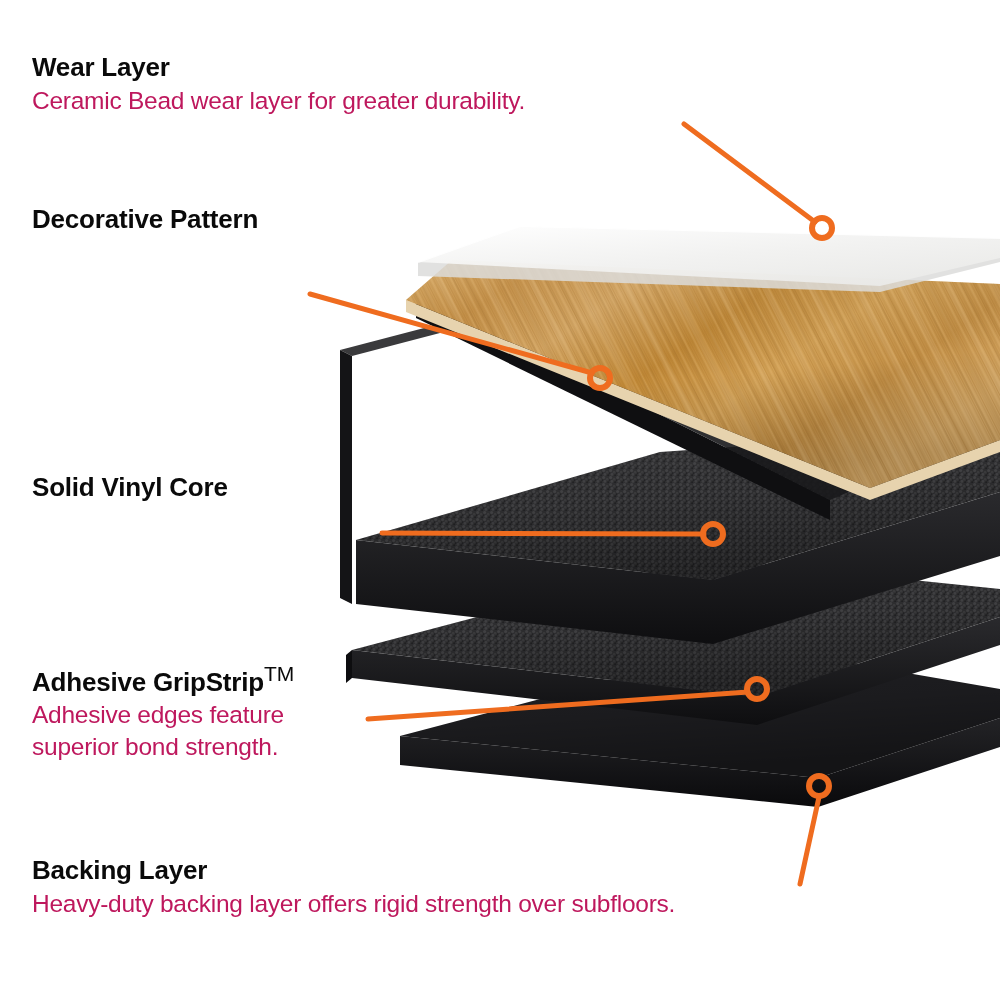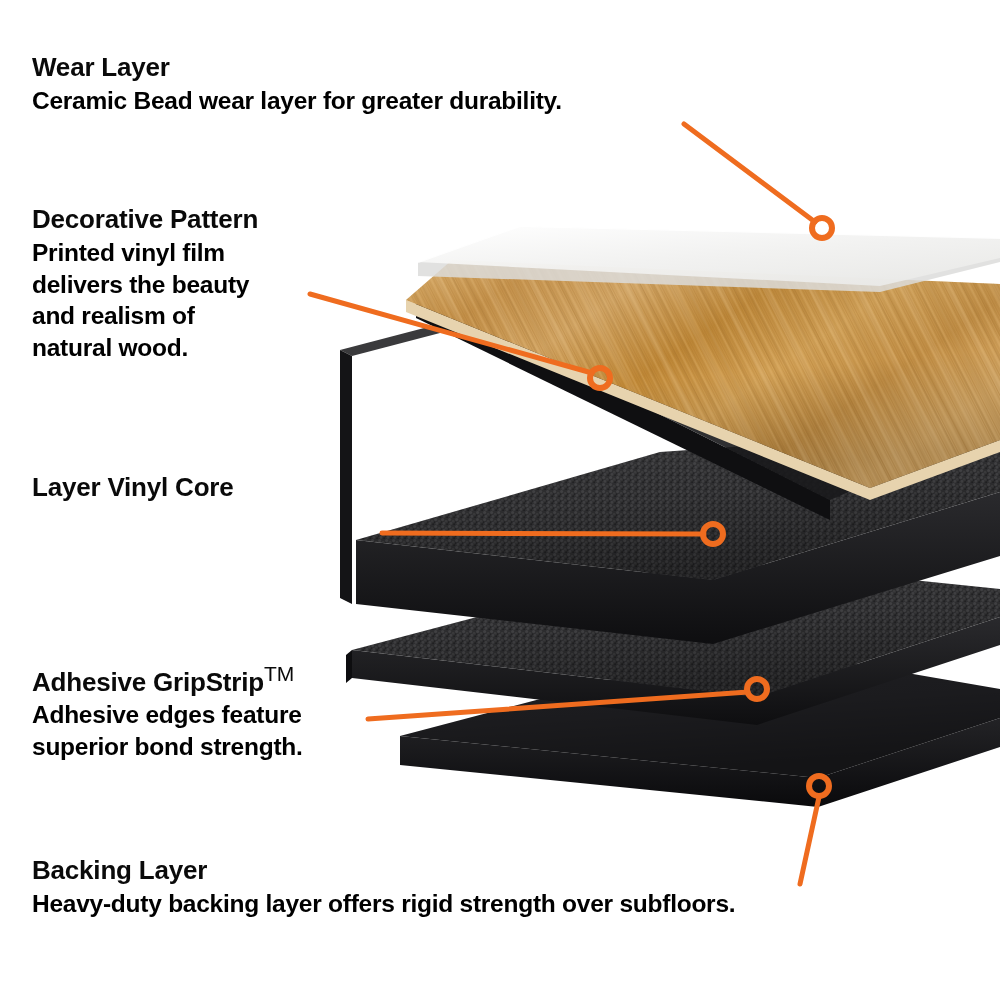--- a/index.html
+++ b/index.html
@@ -24,21 +24,21 @@
   .callout .c-title{
     font-size:26px;font-weight:bold;color:#0a0a0a;
     letter-spacing:-0.2px;line-height:1.18;margin:0 0 2px 0;
     white-space:nowrap;
   }
   .callout .c-title .tm{
     font-size:21px;font-weight:normal;vertical-align:super;
     letter-spacing:0px;
   }
   .callout .c-body{
-    font-size:24.5px;font-weight:bold;color:#000000;
+    font-size:24.5px;font-weight:normal;color:#be185d;
     line-height:1.30;letter-spacing:-0.25px;margin:0;
     white-space:pre-line;
   }
 
   #co-wear        {left:32px; top:52px;}
   #co-decorative  {left:32px; top:204px;}
   #co-core        {left:32px; top:472px;}
   #co-grip        {left:32px; top:662px;}
   #co-backing     {left:32px; top:855px;}
 </style>
@@ -180,28 +180,24 @@
     </g>
   </svg>
 
   <div class="callout" id="co-wear">
     <div class="c-title">Wear Layer</div>
     <div class="c-body">Ceramic Bead wear layer for greater durability.</div>
   </div>
 
   <div class="callout" id="co-decorative">
     <div class="c-title">Decorative Pattern</div>
-    <div class="c-body">Printed vinyl film
-delivers the beauty
-and realism of
-natural wood.</div>
   </div>
 
   <div class="callout" id="co-core">
-    <div class="c-title">Layer Vinyl Core</div>
+    <div class="c-title">Solid Vinyl Core</div>
   </div>
 
   <div class="callout" id="co-grip">
     <div class="c-title"><span>Adhesive GripStrip</span><span class="tm">TM</span></div>
     <div class="c-body">Adhesive edges feature
 superior bond strength.</div>
   </div>
 
   <div class="callout" id="co-backing">
     <div class="c-title">Backing Layer</div>

